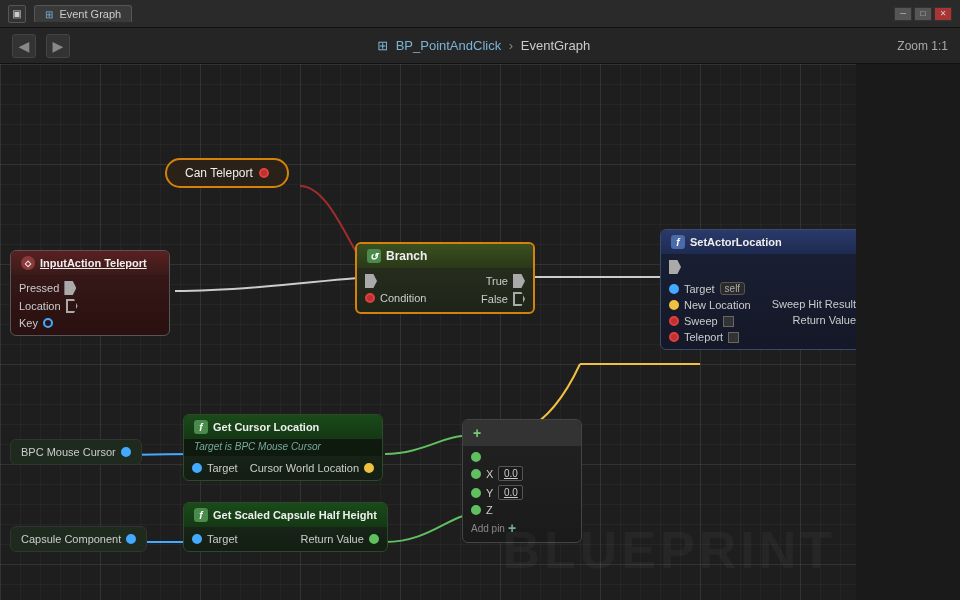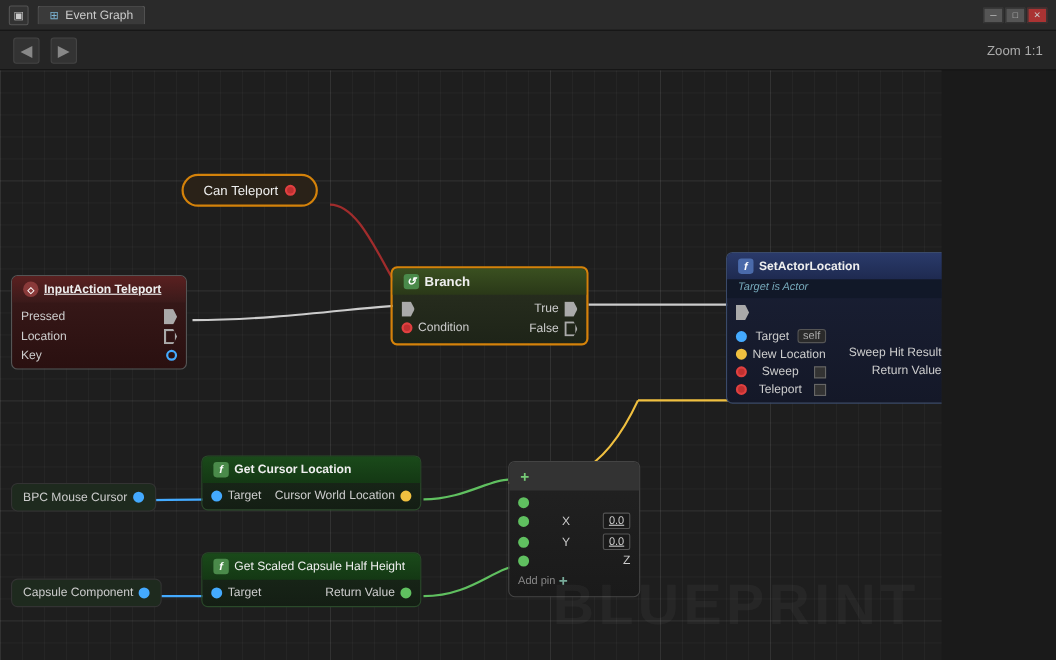--- a/index.html
+++ b/index.html
@@ -171,21 +171,20 @@
       display: flex;
       flex-direction: column;
       gap: 4px;
     }
     .pin-row {
       display: flex;
       align-items: center;
       gap: 5px;
       font-size: 11px;
       color: #ccc;
-      justify-content: space-between;
     }
     .pin-row.right {
       justify-content: flex-end;
     }
     .pin-circle {
       width: 10px; height: 10px;
       border-radius: 50%;
       border: 2px solid #4af;
       background: transparent;
       display: inline-block;
@@ -445,20 +444,26 @@
   <div class="win-controls">
     <div class="win-btn">─</div>
     <div class="win-btn">□</div>
     <div class="win-btn close">✕</div>
   </div>
 </div>
 
 <div id="toolbar">
   <div class="nav-btn">◀</div>
   <div class="nav-btn">▶</div>
+  <div class="breadcrumb">
+    <span class="bp-icon">⊞</span>
+    <span style="color:#7bb3d4;cursor:pointer;">BP_PointAndClick</span>
+    <span class="sep">›</span>
+    <span>EventGraph</span>
+  </div>
   <div class="zoom-label">Zoom 1:1</div>
 </div>
 
 <div id="canvas">
 
   <svg id="connections">
 
     <path d="M 300 122 C 340 122, 360 232, 400 232" stroke="#c03030" stroke-width="2" fill="none" opacity="0.8"></path>
 
     <path d="M 175 227 C 260 227, 340 213, 380 213" stroke="#ccc" stroke-width="2" fill="none"></path>
@@ -529,23 +534,20 @@
         </div>
       </div>
     </div>
   </div>
 
   <div class="node node-set-actor">
     <div class="node-header-blue">
       <span class="f-icon" style="background:#4a6aaa;">f</span>
       <span style="color:#eee;font-weight:bold;">SetActorLocation</span>
     </div>
-    <div class="node-subheader">
-      <span>Target is Actor</span>
-    </div>
     <div class="two-col-body">
       <div class="col-left">
         <div class="pin-row">
           <span class="exec-out-filled"></span>
         </div>
         <div class="pin-row" style="margin-top:4px;">
           <span class="pin-circle-blue"></span>
           <span>Target</span>
           <span class="self-tag">self</span>
         </div>
@@ -583,20 +585,23 @@
   <div class="node node-bpc">
     <span>BPC Mouse Cursor</span>
     <span class="pin-circle-blue"></span>
   </div>
 
   <div class="node node-cursor-loc">
     <div class="node-header-green">
       <span class="f-icon">f</span>
       <span style="color:#eee;font-weight:bold;">Get Cursor Location</span>
     </div>
+    <div class="node-subheader-green">
+      <span>Target is BPC Mouse Cursor</span>
+    </div>
     <div class="two-col-body">
       <div class="col-left">
         <div class="pin-row">
           <span class="pin-circle-blue"></span>
           <span>Target</span>
         </div>
       </div>
       <div class="col-right">
         <div class="pin-row right">
           <span>Cursor World Location</span>
@@ -607,21 +612,21 @@
   </div>
 
   <div class="node node-capsule-comp">
     <span>Capsule Component</span>
     <span class="pin-circle-blue"></span>
   </div>
 
   <div class="node node-capsule">
     <div class="node-header-green">
       <span class="f-icon">f</span>
-      <span style="color:#eee;font-weight:normal;">Get Scaled Capsule Half Height</span>
+      <span style="color:#eee;font-weight:bold;">Get Scaled Capsule Half Height</span>
     </div>
     <div class="two-col-body">
       <div class="col-left">
         <div class="pin-row">
           <span class="pin-circle-blue"></span>
           <span>Target</span>
         </div>
       </div>
       <div class="col-right">
         <div class="pin-row right">

